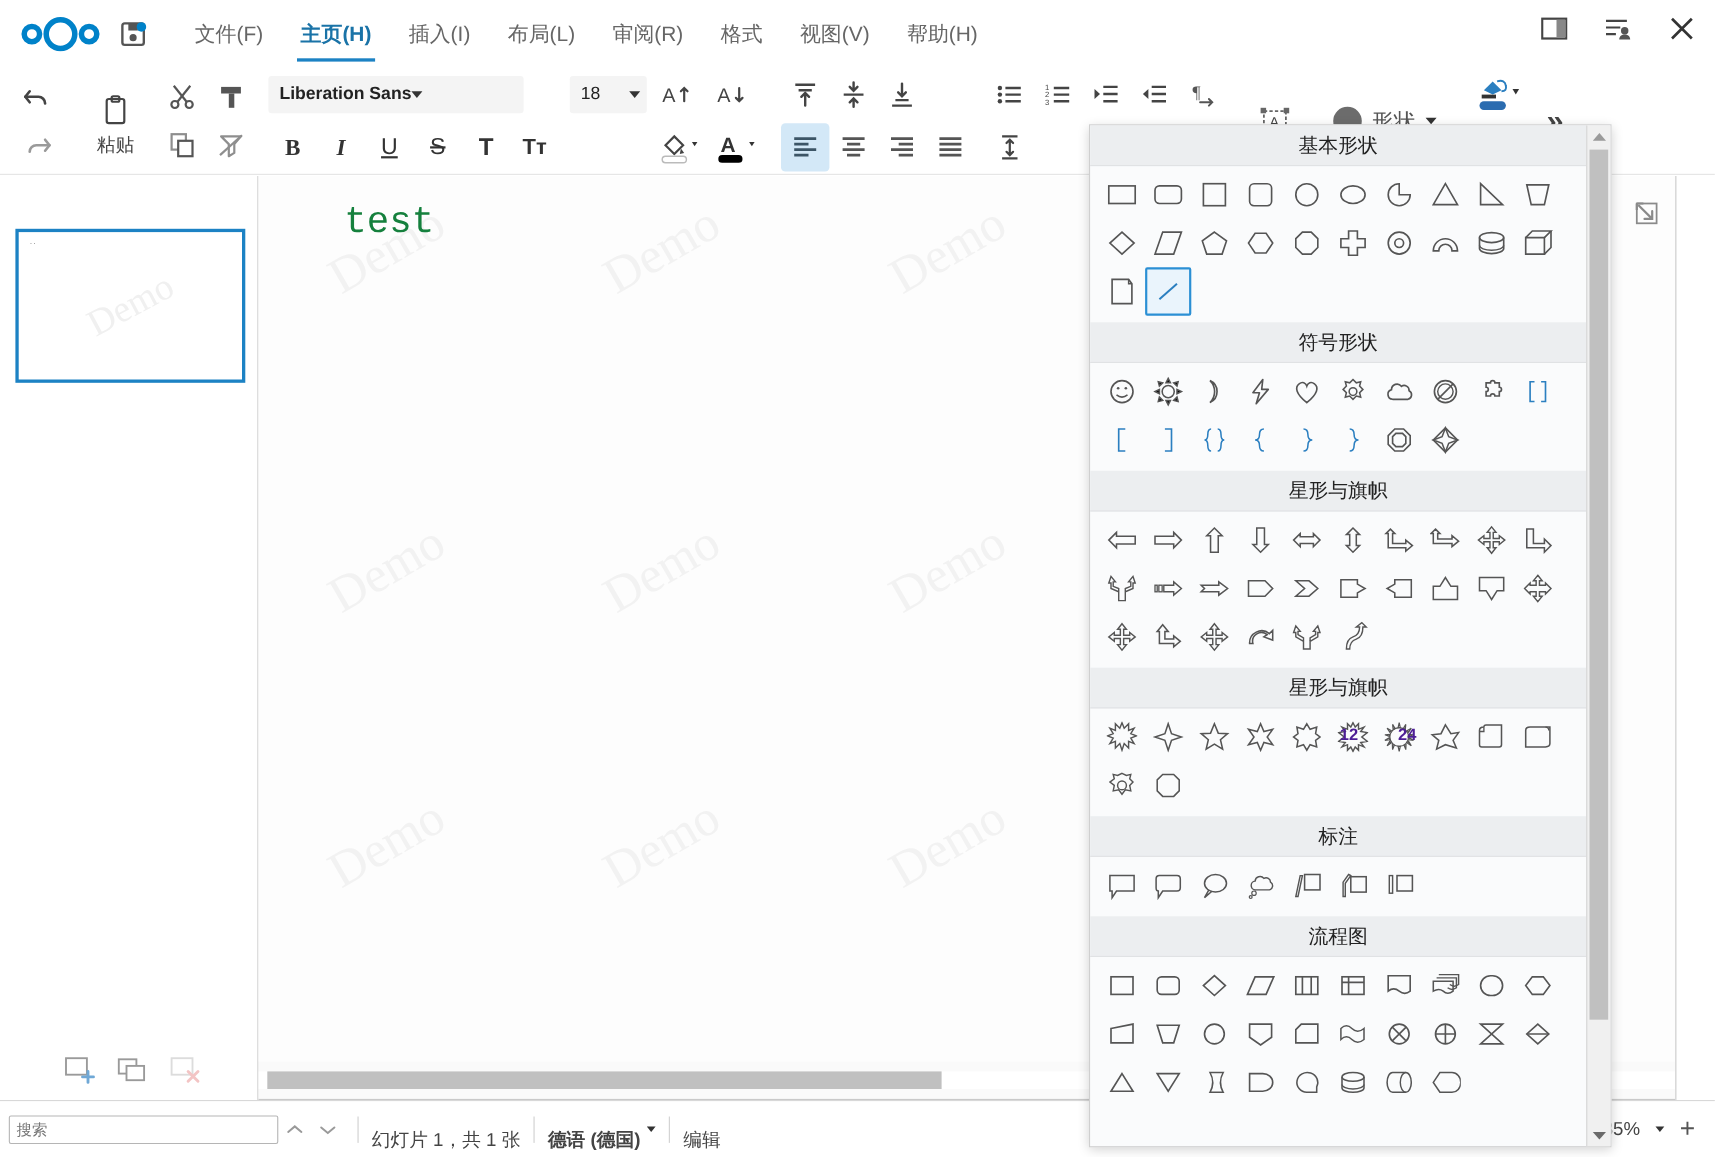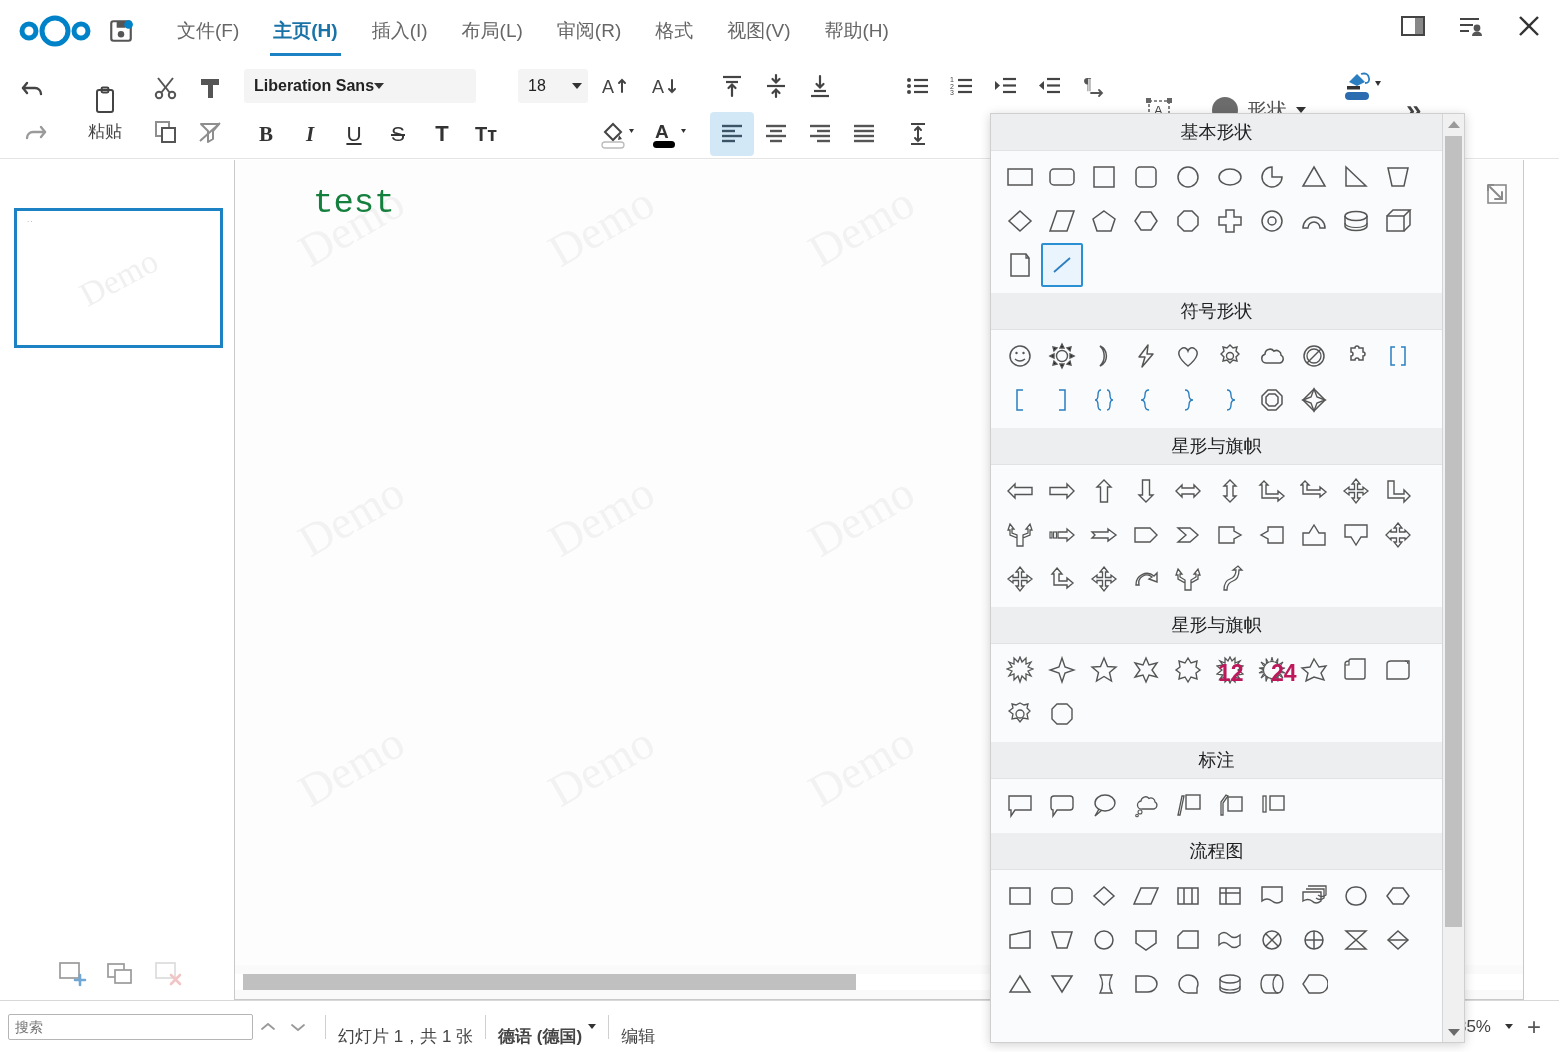--- a/index.html
+++ b/index.html
@@ -146,21 +146,21 @@
     align-items:center; justify-content:center; cursor:pointer;
   }
   .psb-up { top:0; } .psb-down { bottom:0; }
   .psb-thumb {
     position:absolute; left:2px; right:2px; top:22px; bottom:115px;
     background:#c0c0c0; cursor:pointer;
   }
   .tri-up { width:0;height:0;border-left:6px solid transparent;border-right:6px solid transparent;border-bottom:7px solid #9a9a9a; }
   .tri-dn { width:0;height:0;border-left:6px solid transparent;border-right:6px solid transparent;border-top:7px solid #6a6a6a; }
   .badge-num {
-    position:absolute; font-size:23px; font-weight:bold; color:#be185d;
+    position:absolute; font-size:15px; font-weight:bold; color:#4c1d95;
   }
   .shp-rel { position:relative; }
 </style>
 </head>
 <body>
 
 <div class="menubar">
   <div class="nc-logo">
     <svg width="74" height="32" viewBox="0 0 74 32">
       <circle cx="37" cy="16" r="13" fill="none" stroke="#0082c9" stroke-width="5"></circle>

